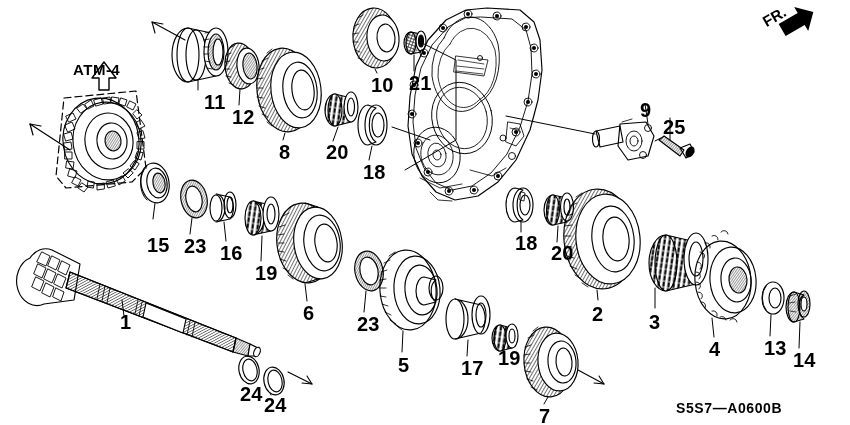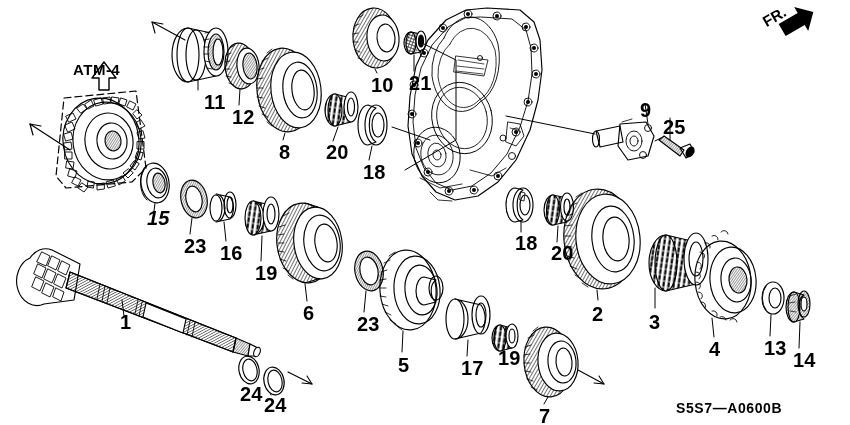--- a/index.html
+++ b/index.html
@@ -556,21 +556,21 @@
 <div class="lbl callout-num" style="left:398px; top:355px;">5</div>
 <div class="lbl callout-num" style="left:303px; top:303px;">6</div>
 <div class="lbl callout-num" style="left:539px; top:406px;">7</div>
 <div class="lbl callout-num" style="left:279px; top:142px;">8</div>
 <div class="lbl callout-num" style="left:640px; top:100px;">9</div>
 <div class="lbl callout-num" style="left:371px; top:75px;">10</div>
 <div class="lbl callout-num" style="left:204px; top:92px;">11</div>
 <div class="lbl callout-num" style="left:232px; top:107px;">12</div>
 <div class="lbl callout-num" style="left:764px; top:338px;">13</div>
 <div class="lbl callout-num" style="left:793px; top:350px;">14</div>
-<div class="lbl callout-num" style="left:147px; top:208px;font-style:italic;">15</div>
+<div class="lbl callout-num" style="left:147px; top:235px;">15</div>
 <div class="lbl callout-num" style="left:220px; top:243px;text-align:right;">16</div>
 <div class="lbl callout-num" style="left:461px; top:358px;">17</div>
 <div class="lbl callout-num" style="left:363px; top:162px;">18</div>
 <div class="lbl callout-num" style="left:515px; top:233px;">18</div>
 <div class="lbl callout-num" style="left:498px; top:348px;">19</div>
 <div class="lbl callout-num" style="left:326px; top:142px;">20</div>
 <div class="lbl callout-num" style="left:551px; top:243px;">20</div>
 <div class="lbl callout-num" style="left:409px; top:73px;">21</div>
 <div class="lbl callout-num" style="left:255px; top:263px;">19</div>
 <div class="lbl callout-num" style="left:184px; top:236px;">23</div>

